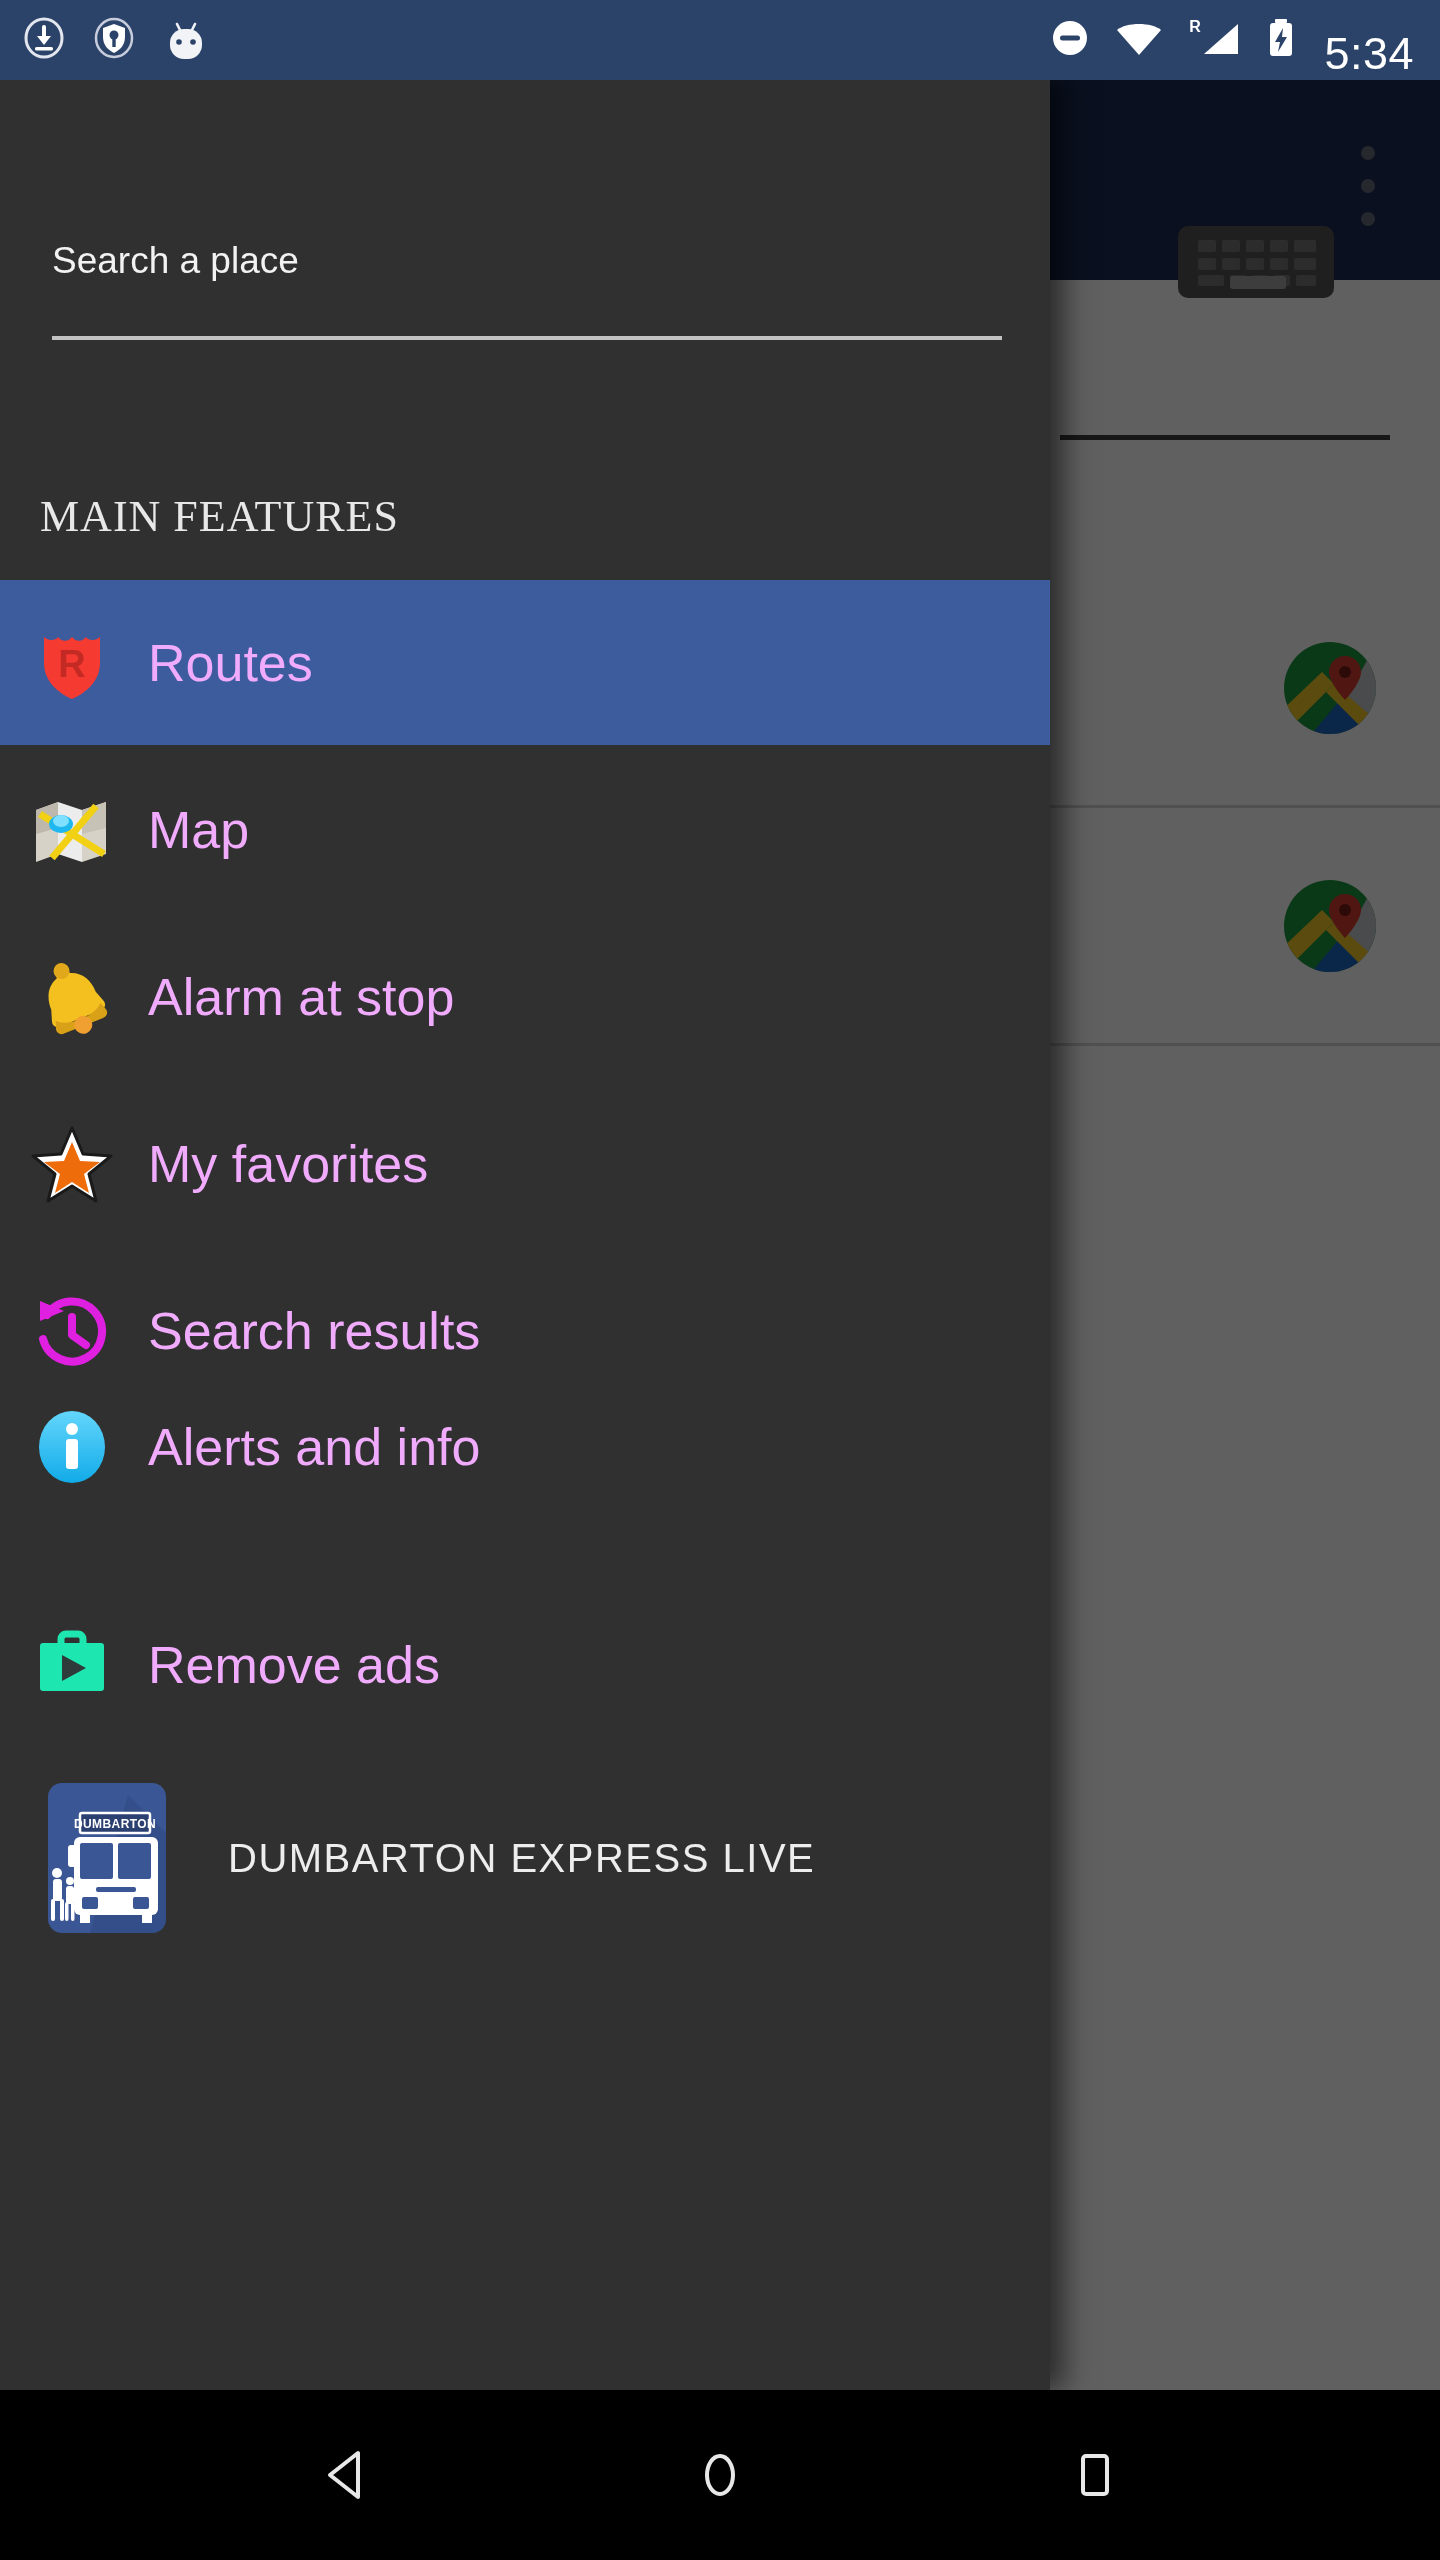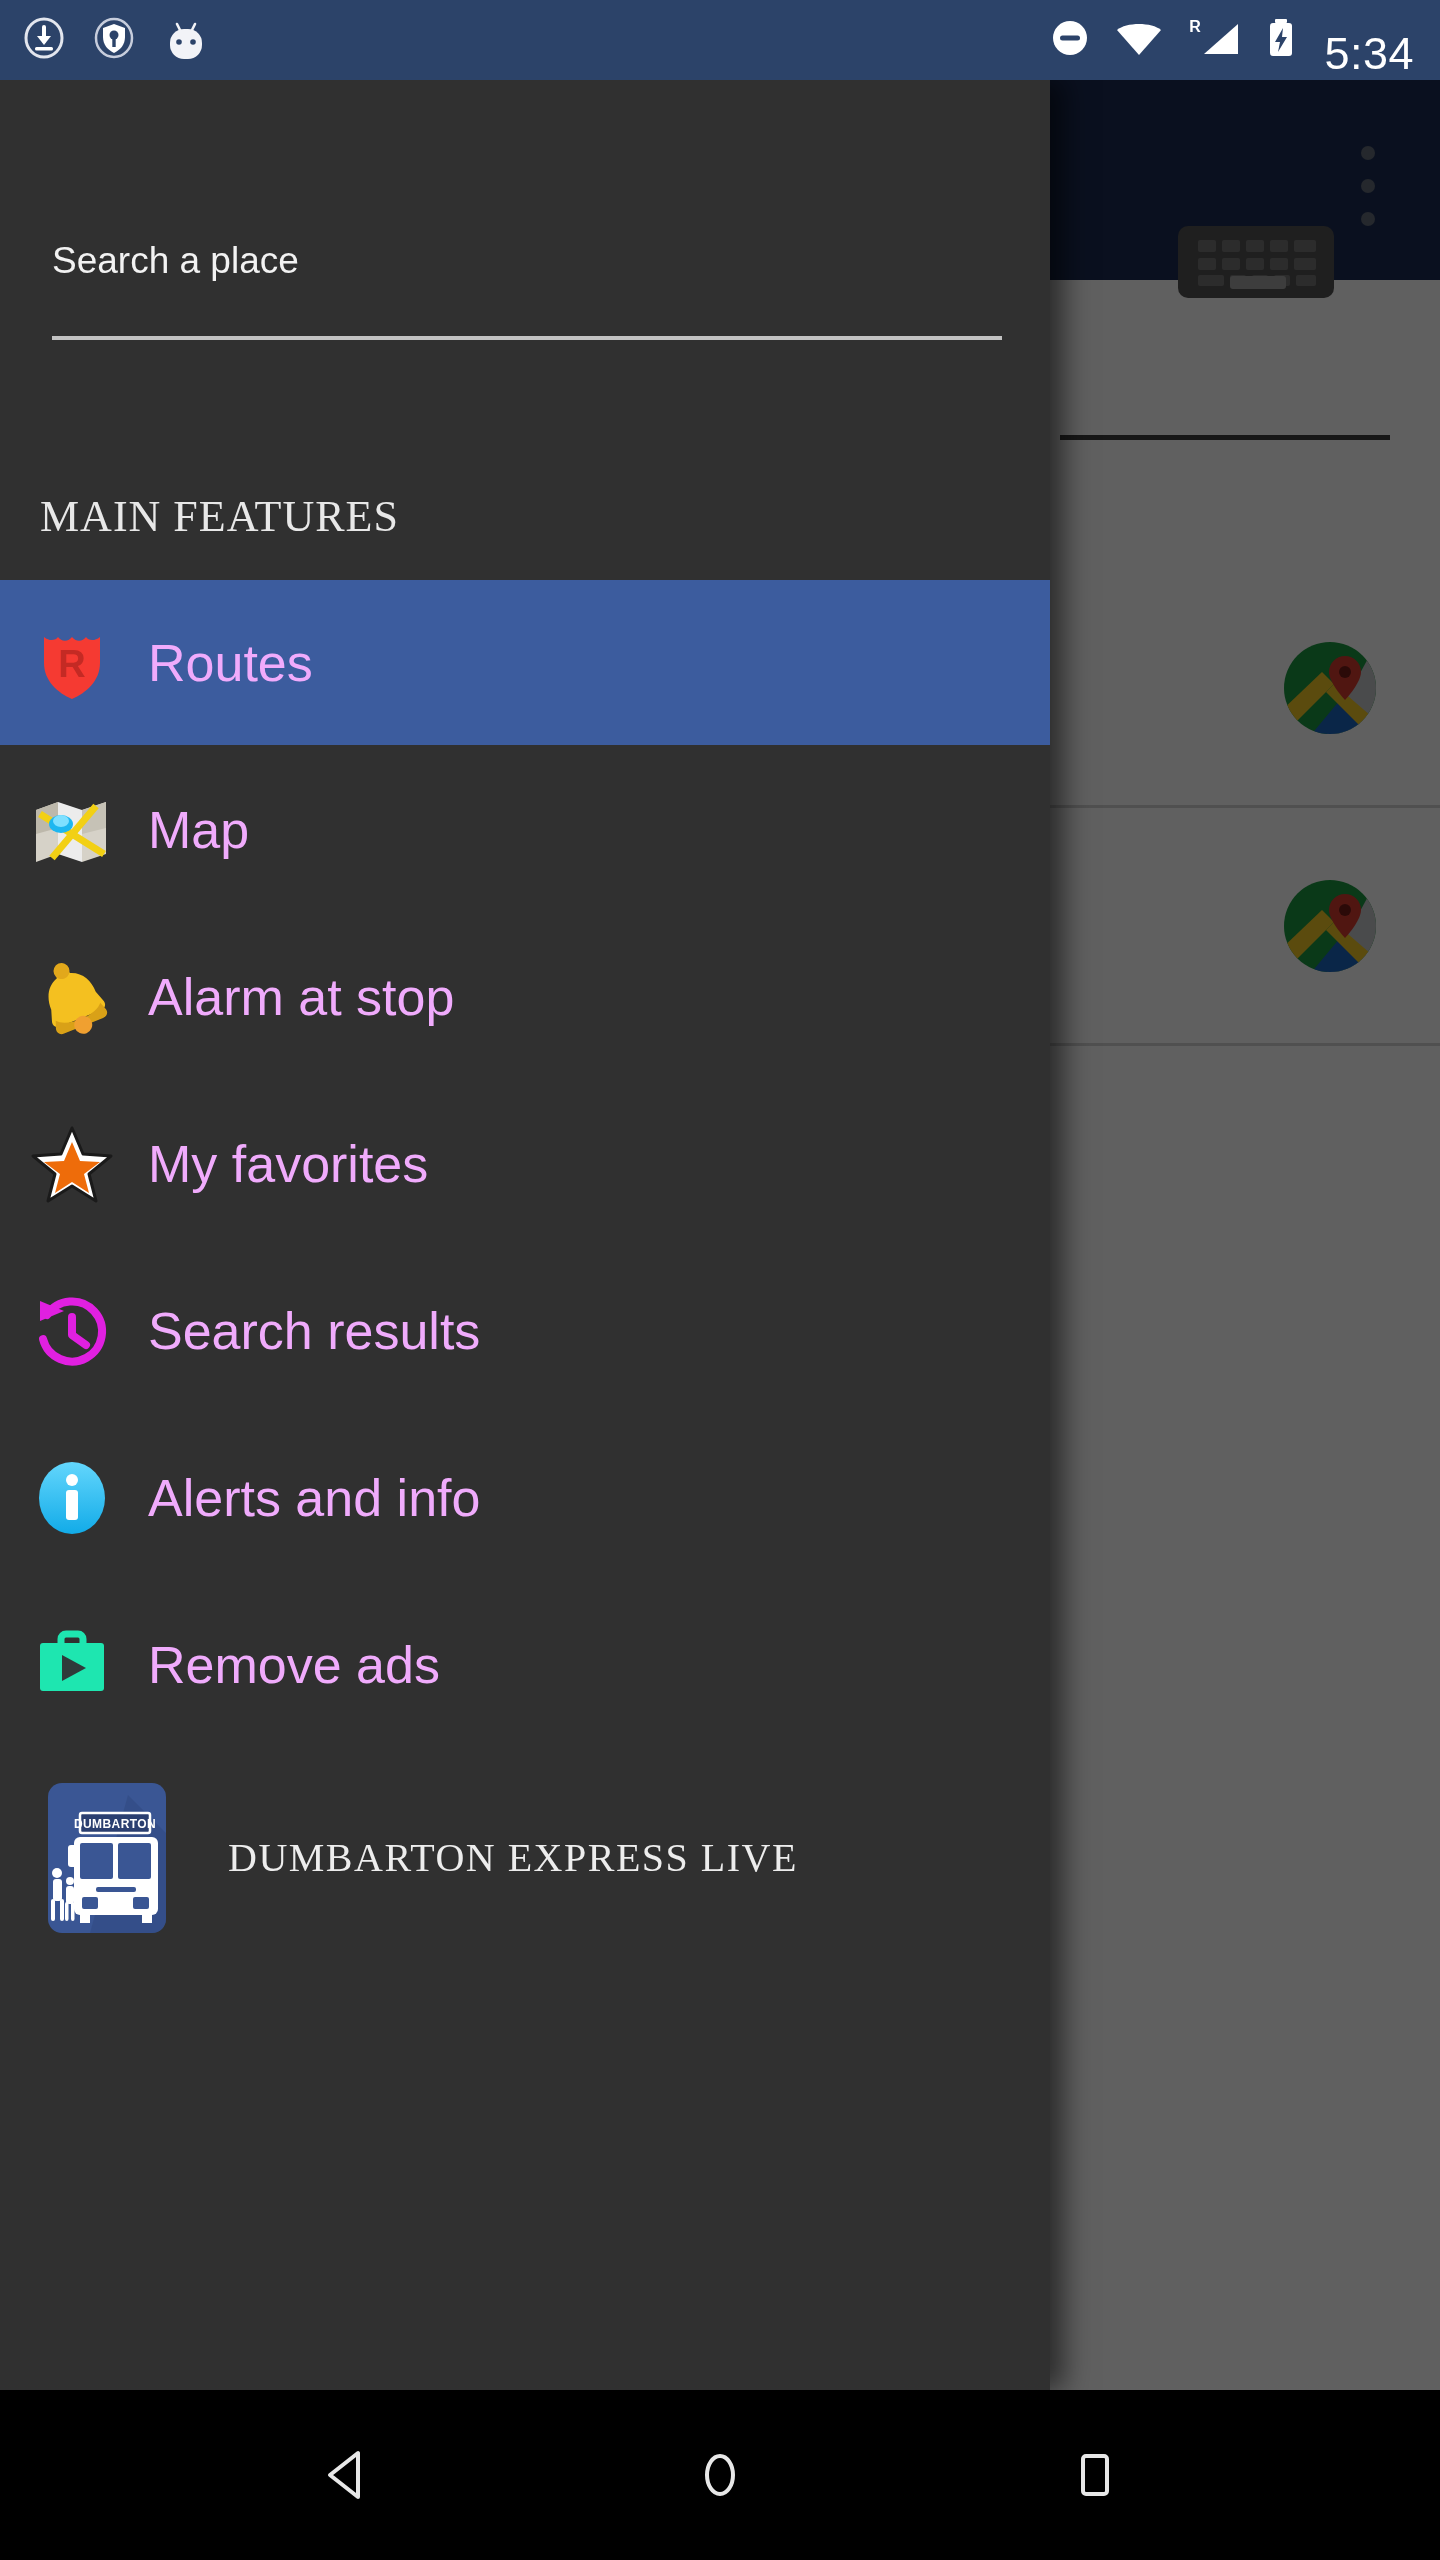--- a/index.html
+++ b/index.html
@@ -211,21 +211,20 @@
     width: 165px; height: 165px;
   }
   #promo-label {
     position: absolute;
     left: 228px;
     color: #EDEDED;
     font-size: 40px;
     letter-spacing: 1.5px;
     line-height: 1;
     white-space: nowrap;
-    font-family: Liberation Serif, serif;
   }
 
   
   #nav-bar {
     position: absolute;
     left: 0; top: 2390px;
     width: 1440px; height: 170px;
     background: #000000;
     z-index: 70;
   }
@@ -394,21 +393,21 @@
       <span class="menu-icon">
         <svg viewBox="0 0 84 84" width="84" height="84">
           <path d="M17 26a30 30 0 1 1-4 24" stroke="#E020E0" stroke-width="8" fill="none" stroke-linecap="round"></path>
           <polygon points="10,12 34,22 10,32" fill="#E020E0"></polygon>
           <path d="M42 28v18l14 10" stroke="#E020E0" stroke-width="8" fill="none" stroke-linecap="round" stroke-linejoin="round"></path>
         </svg>
       </span>
       <span class="menu-label">Search results</span>
     </div>
 
-    <div class="menu-item" style="top:1335px;">
+    <div class="menu-item" style="top:1284px;">
       <span class="menu-icon">
         <svg viewBox="0 0 84 84" width="84" height="84">
           <defs>
             <linearGradient id="ig" x1="0" y1="0" x2="0" y2="1">
               <stop offset="0%" stop-color="#63D6FC"></stop>
               <stop offset="100%" stop-color="#12ABE8"></stop>
             </linearGradient>
           </defs>
           <ellipse cx="42" cy="42" rx="33" ry="36" fill="url(#ig)"></ellipse>
           <circle cx="42" cy="24" r="6" fill="#FFFFFF"></circle>

